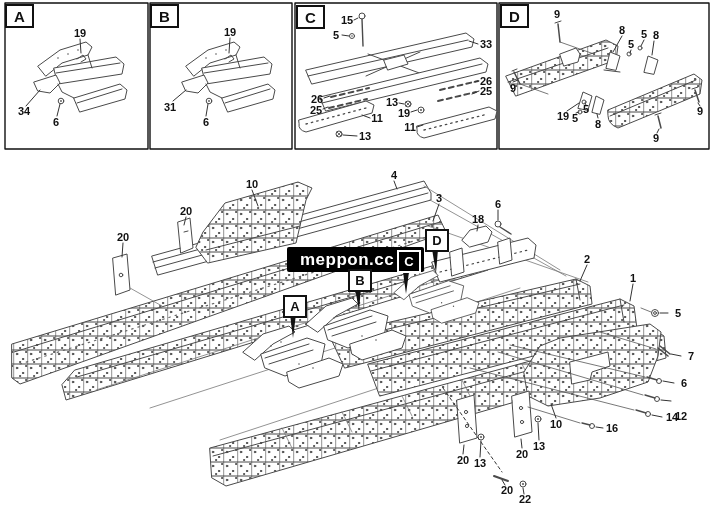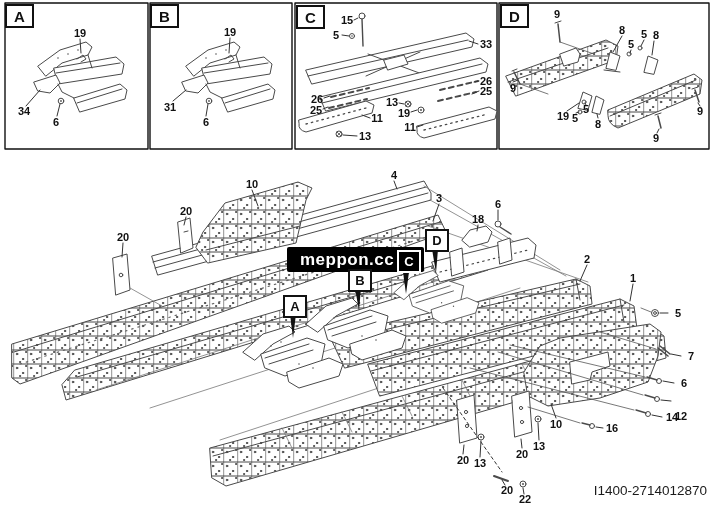--- a/index.html
+++ b/index.html
@@ -345,15 +345,14 @@
 
 <div class="ref-label" style="left:283px;top:295px;">A</div>
 <div class="ref-label" style="left:348px;top:269px;">B</div>
 <div class="ref-label inverse" style="left:397px;top:250px;">C</div>
 <div class="ref-label" style="left:425px;top:229px;">D</div>
 
 <div class="wm-black">
   <span>meppon.cc</span>
 </div>
 
-<div class="fig-num">I1400-2714012870</div>
 
 </div>
 
 </body></html>

